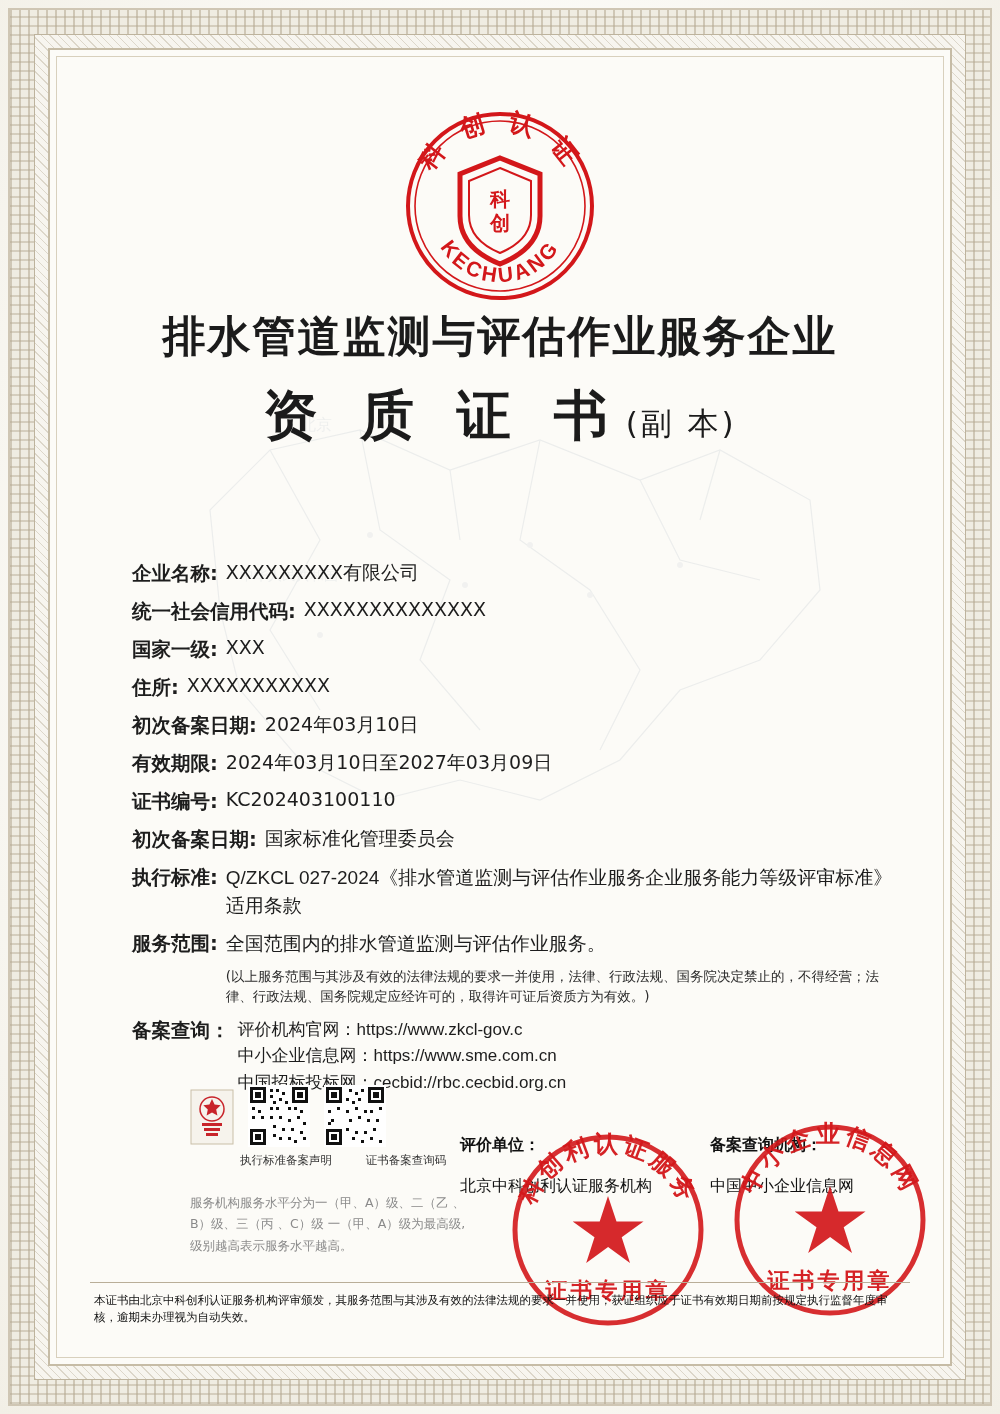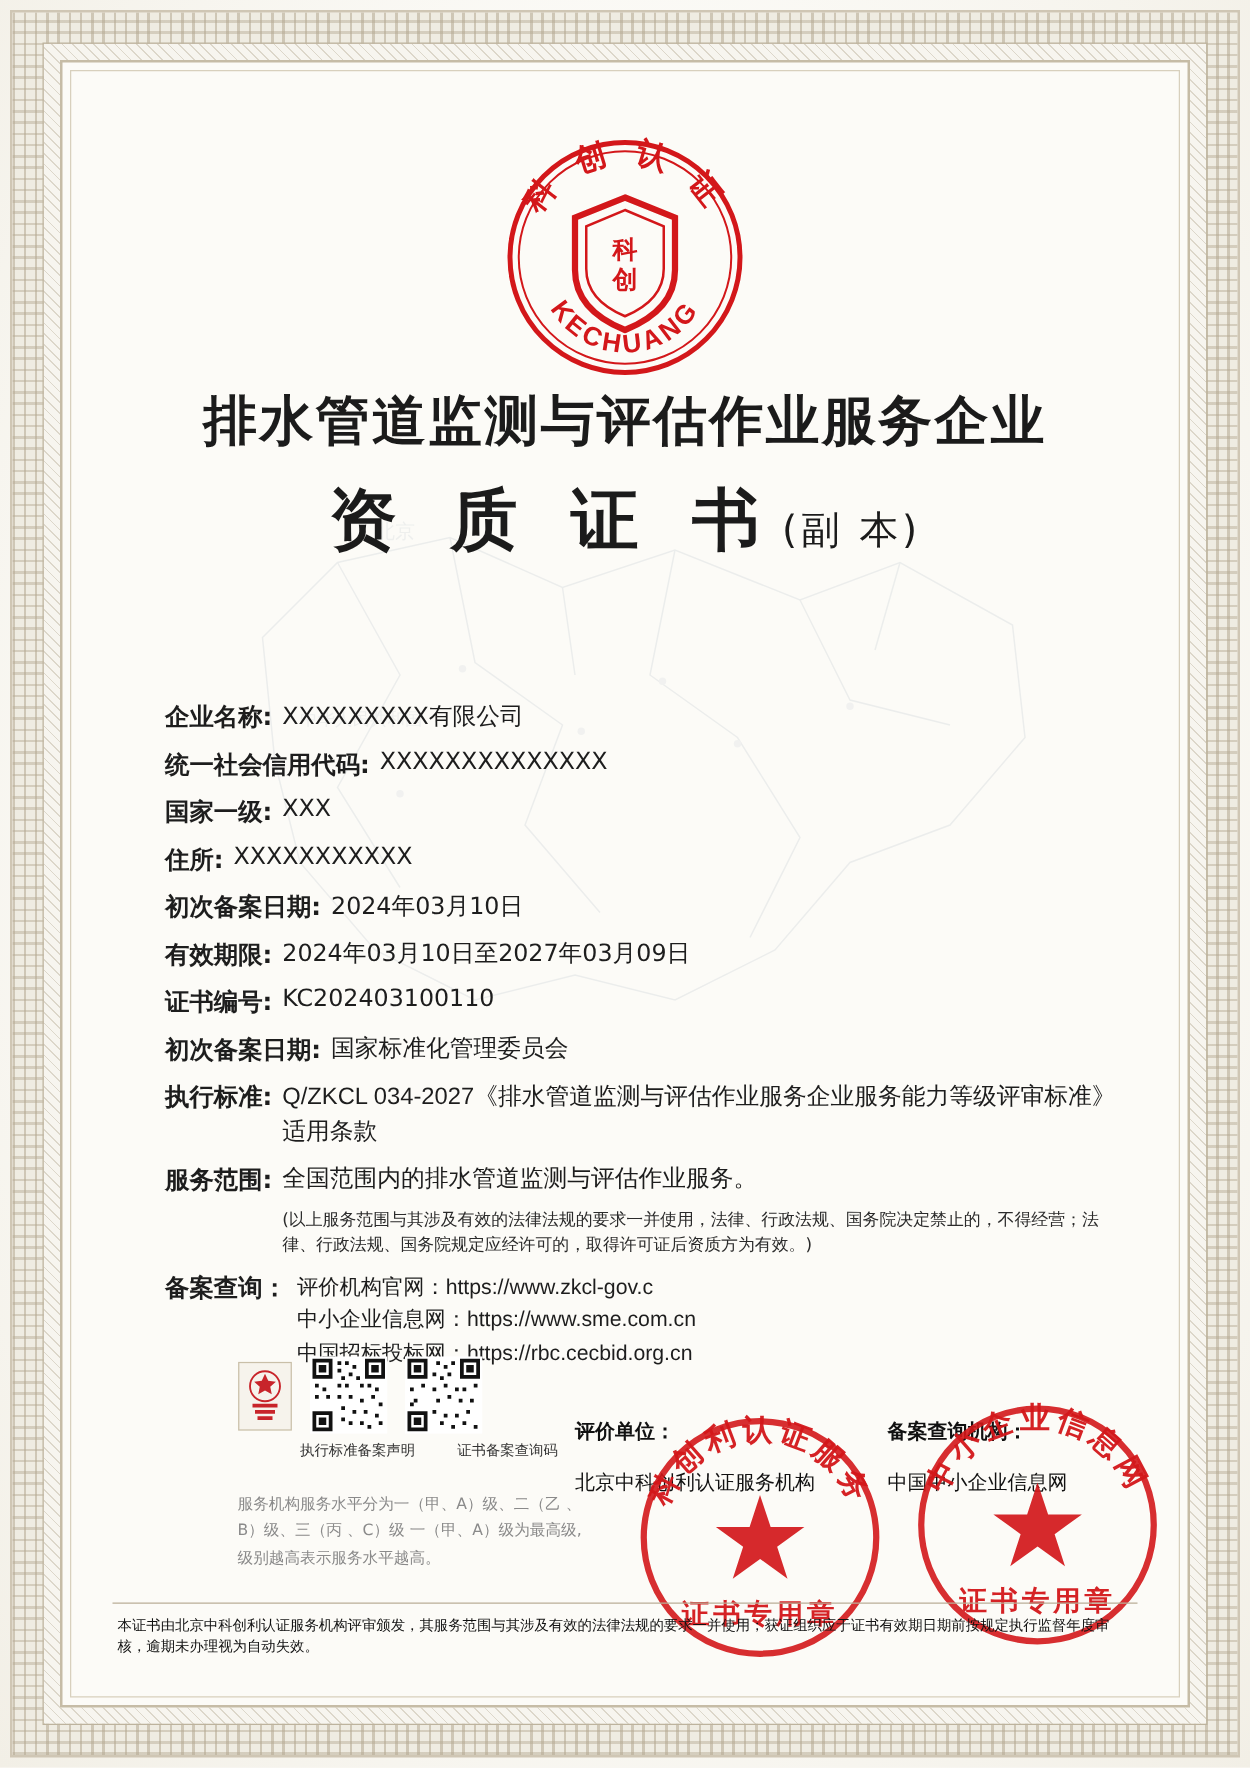--- a/index.html
+++ b/index.html
@@ -225,37 +225,37 @@
         <span class="lbl">证书编号:</span>
         <span class="val">KC202403100110</span>
       </div>
       <div class="row">
         <span class="lbl">初次备案日期:</span>
         <span class="val">国家标准化管理委员会</span>
       </div>
 
       <div class="row">
         <span class="lbl">执行标准:</span>
-        <span class="val-wrap">Q/ZKCL 034-2027《排水管道监测与评估作业服务企业服务能力等级评审标准》适用条款</span>
+        <span class="val-wrap">Q/ZKCL 027-2024《排水管道监测与评估作业服务企业服务能力等级评审标准》适用条款</span>
       </div>
 
       <div class="row">
         <span class="lbl">服务范围:</span>
         <span class="val-wrap">
           <span>全国范围内的排水管道监测与评估作业服务。</span>
           <div class="note">(以上服务范围与其涉及有效的法律法规的要求一并使用，法律、行政法规、国务院决定禁止的，不得经营；法律、行政法规、国务院规定应经许可的，取得许可证后资质方为有效。)</div>
         </span>
       </div>
 
       <div class="row" style="margin-top:6px;">
         <span class="lbl">备案查询：</span>
         <span class="links">
           <div>评价机构官网：https://www.zkcl-gov.c</div>
           <div>中小企业信息网：https://www.sme.com.cn</div>
-          <div>中国招标投标网：https://rbc.cecbid.org.cn</div>
+          <div>中国招标投标网：cecbid://rbc.cecbid.org.cn</div>
         </span>
       </div>
     </div>
 
     <div class="qr-area">
       <div class="qr-row">
         <svg class="gov-badge" viewBox="0 0 44 56">
           <rect x="1" y="1" width="42" height="54" fill="#f6f3ec" stroke="#c9bfa8"></rect>
           <circle cx="22" cy="20" r="12" fill="none" stroke="#c8242a" stroke-width="1.5"></circle>
           <path d="M22 10 l2.6 5.6 6.1.7-4.5 4.1 1.2 6-5.4-3-5.4 3 1.2-6-4.5-4.1 6.1-.7z" fill="#c8242a"></path>

